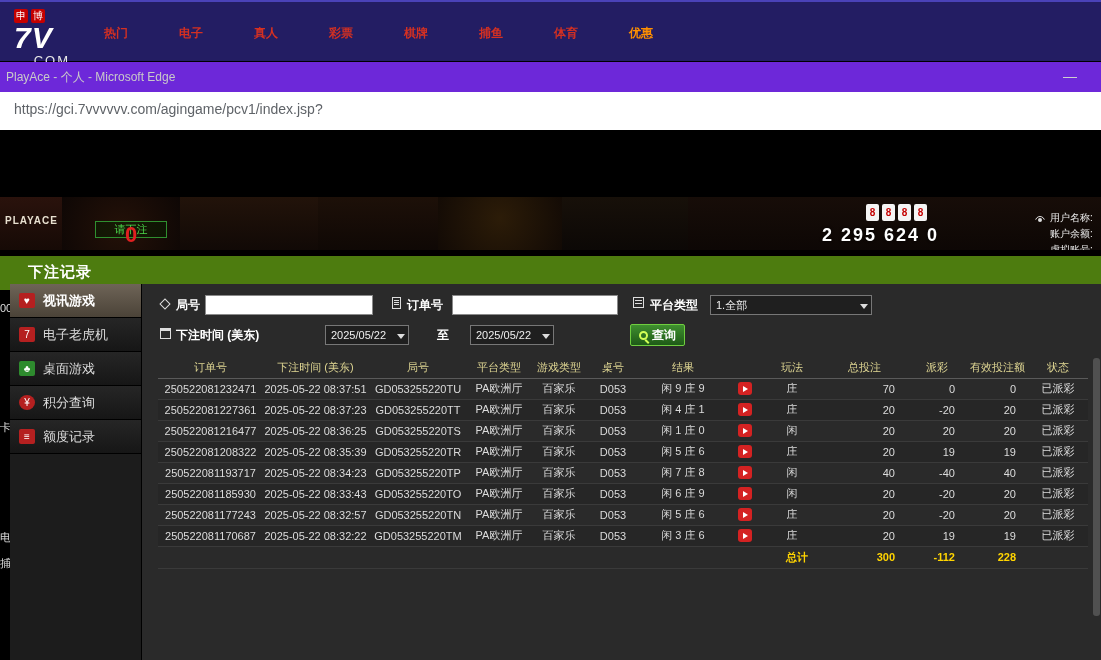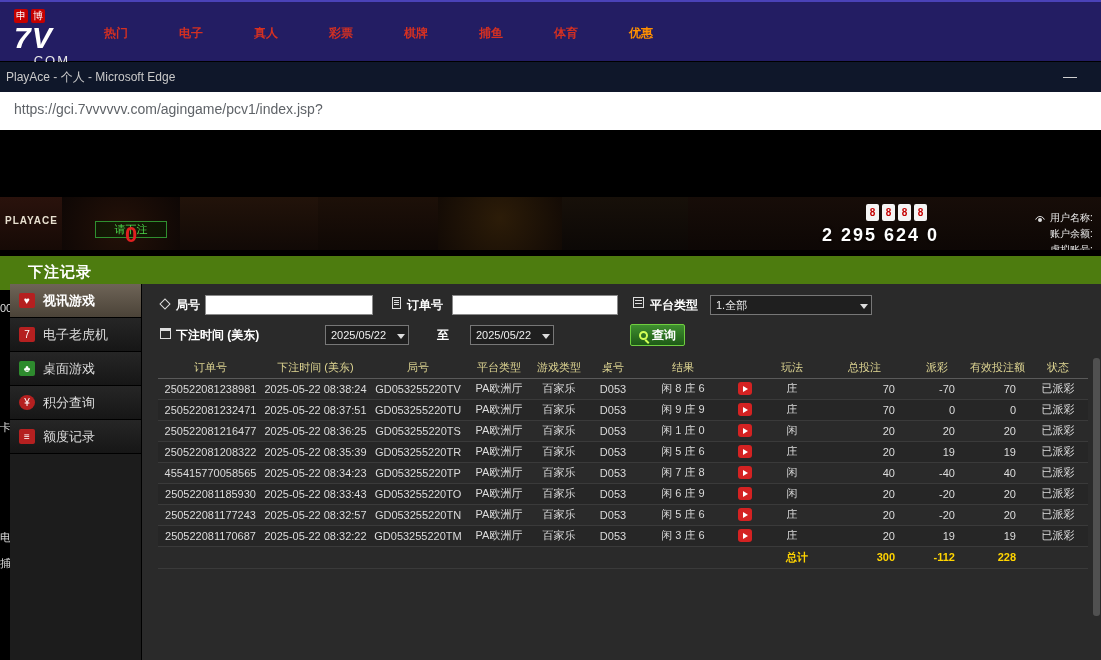--- a/index.html
+++ b/index.html
@@ -10,21 +10,21 @@
   .topnav { position:absolute; left:0; top:0; width:1101px; height:62px; background:#231d63; border-top:2px solid #4a42b8; border-bottom:1px solid #000; }
   .logo { position:absolute; left:14px; top:3px; width:70px; cursor:pointer; }
   .logo-badges span { display:inline-block; width:14px; height:14px; background:#c40000; color:#fff; font-size:10px; line-height:14px; text-align:center; border-radius:2px; margin-right:3px; }
   .logo-main { color:#fff; font-size:30px; font-weight:bold; font-style:italic; line-height:30px; letter-spacing:1px; }
   .logo-suffix { color:#e8e8e8; font-size:13px; letter-spacing:2px;text-align:center; }
   .nav-items { position:absolute; left:104px; top:0; height:62px; display:flex; align-items:center; }
   .nav-item { width:34px; margin-right:41px; color:#d43022; font-size:12px; font-weight:bold; cursor:pointer; white-space:nowrap; }
   .nav-item.hl { color:#ff9000; }
 
   
-  .titlebar { position:absolute; left:0; top:62px; width:1101px; height:30px; background:#0f172a; }
+  .titlebar { position:absolute; left:0; top:62px; width:1101px; height:30px; background:#6d28d9; }
   .titlebar-text { position:absolute; left:6px; top:0; line-height:30px; font-size:12px; color:#c9c9c9; }
   .minimize { position:absolute; right:18px; top:0; line-height:28px; font-size:14px; color:#cfcfcf; cursor:pointer; padding:0 6px; }
 
   
   .urlbar { position:absolute; left:0; top:92px; width:1101px; height:38px; background:#fff; }
   .url-text { position:absolute; left:14px; top:9px; font-size:14px; color:#5f6368; }
 
   .black-gap { position:absolute; left:0; top:130px; width:1101px; height:67px; background:#000; }
 
   
@@ -250,58 +250,58 @@
         <th></th>
         <th>玩法</th>
         <th>总投注</th>
         <th>派彩</th>
         <th>有效投注额</th>
         <th>状态</th>
       </tr>
     </thead>
     <tbody>
         <tr>
-    <td class="c">250522081238981</td>
-    <td class="c">2025-05-22 08:38:24</td>
-    <td class="c">GD053255220TV</td>
-    <td class="c">PA欧洲厅</td>
-    <td class="c">百家乐</td>
-    <td class="c">D053</td>
-    <td class="c">闲 8 庄 6</td>
-    <td class="c">
-      <span class="play-btn">
-              <i></i>
-            </span>
-    </td>
-    <td class="c">庄</td>
-    <td class="num">70</td>
-    <td class="num pc-green">-70</td>
-    <td class="num">70</td>
-    <td class="c st">已派彩</td>
-  </tr>
-        <tr>
     <td class="c">250522081232471</td>
     <td class="c">2025-05-22 08:37:51</td>
     <td class="c">GD053255220TU</td>
     <td class="c">PA欧洲厅</td>
     <td class="c">百家乐</td>
     <td class="c">D053</td>
     <td class="c">闲 9 庄 9</td>
     <td class="c">
       <span class="play-btn">
               <i></i>
             </span>
     </td>
     <td class="c">庄</td>
     <td class="num">70</td>
     <td class="num pc-white">0</td>
     <td class="num">0</td>
     <td class="c st">已派彩</td>
   </tr>
         <tr>
+    <td class="c">250522081227361</td>
+    <td class="c">2025-05-22 08:37:23</td>
+    <td class="c">GD053255220TT</td>
+    <td class="c">PA欧洲厅</td>
+    <td class="c">百家乐</td>
+    <td class="c">D053</td>
+    <td class="c">闲 4 庄 1</td>
+    <td class="c">
+      <span class="play-btn">
+              <i></i>
+            </span>
+    </td>
+    <td class="c">庄</td>
+    <td class="num">20</td>
+    <td class="num pc-green">-20</td>
+    <td class="num">20</td>
+    <td class="c st">已派彩</td>
+  </tr>
+        <tr>
     <td class="c">250522081216477</td>
     <td class="c">2025-05-22 08:36:25</td>
     <td class="c">GD053255220TS</td>
     <td class="c">PA欧洲厅</td>
     <td class="c">百家乐</td>
     <td class="c">D053</td>
     <td class="c">闲 1 庄 0</td>
     <td class="c">
       <span class="play-btn">
               <i></i>
@@ -326,21 +326,21 @@
               <i></i>
             </span>
     </td>
     <td class="c">庄</td>
     <td class="num">20</td>
     <td class="num pc-red">19</td>
     <td class="num">19</td>
     <td class="c st">已派彩</td>
   </tr>
         <tr>
-    <td class="c">455415770058565</td>
+    <td class="c">250522081193717</td>
     <td class="c">2025-05-22 08:34:23</td>
     <td class="c">GD053255220TP</td>
     <td class="c">PA欧洲厅</td>
     <td class="c">百家乐</td>
     <td class="c">D053</td>
     <td class="c">闲 7 庄 8</td>
     <td class="c">
       <span class="play-btn">
               <i></i>
             </span>

